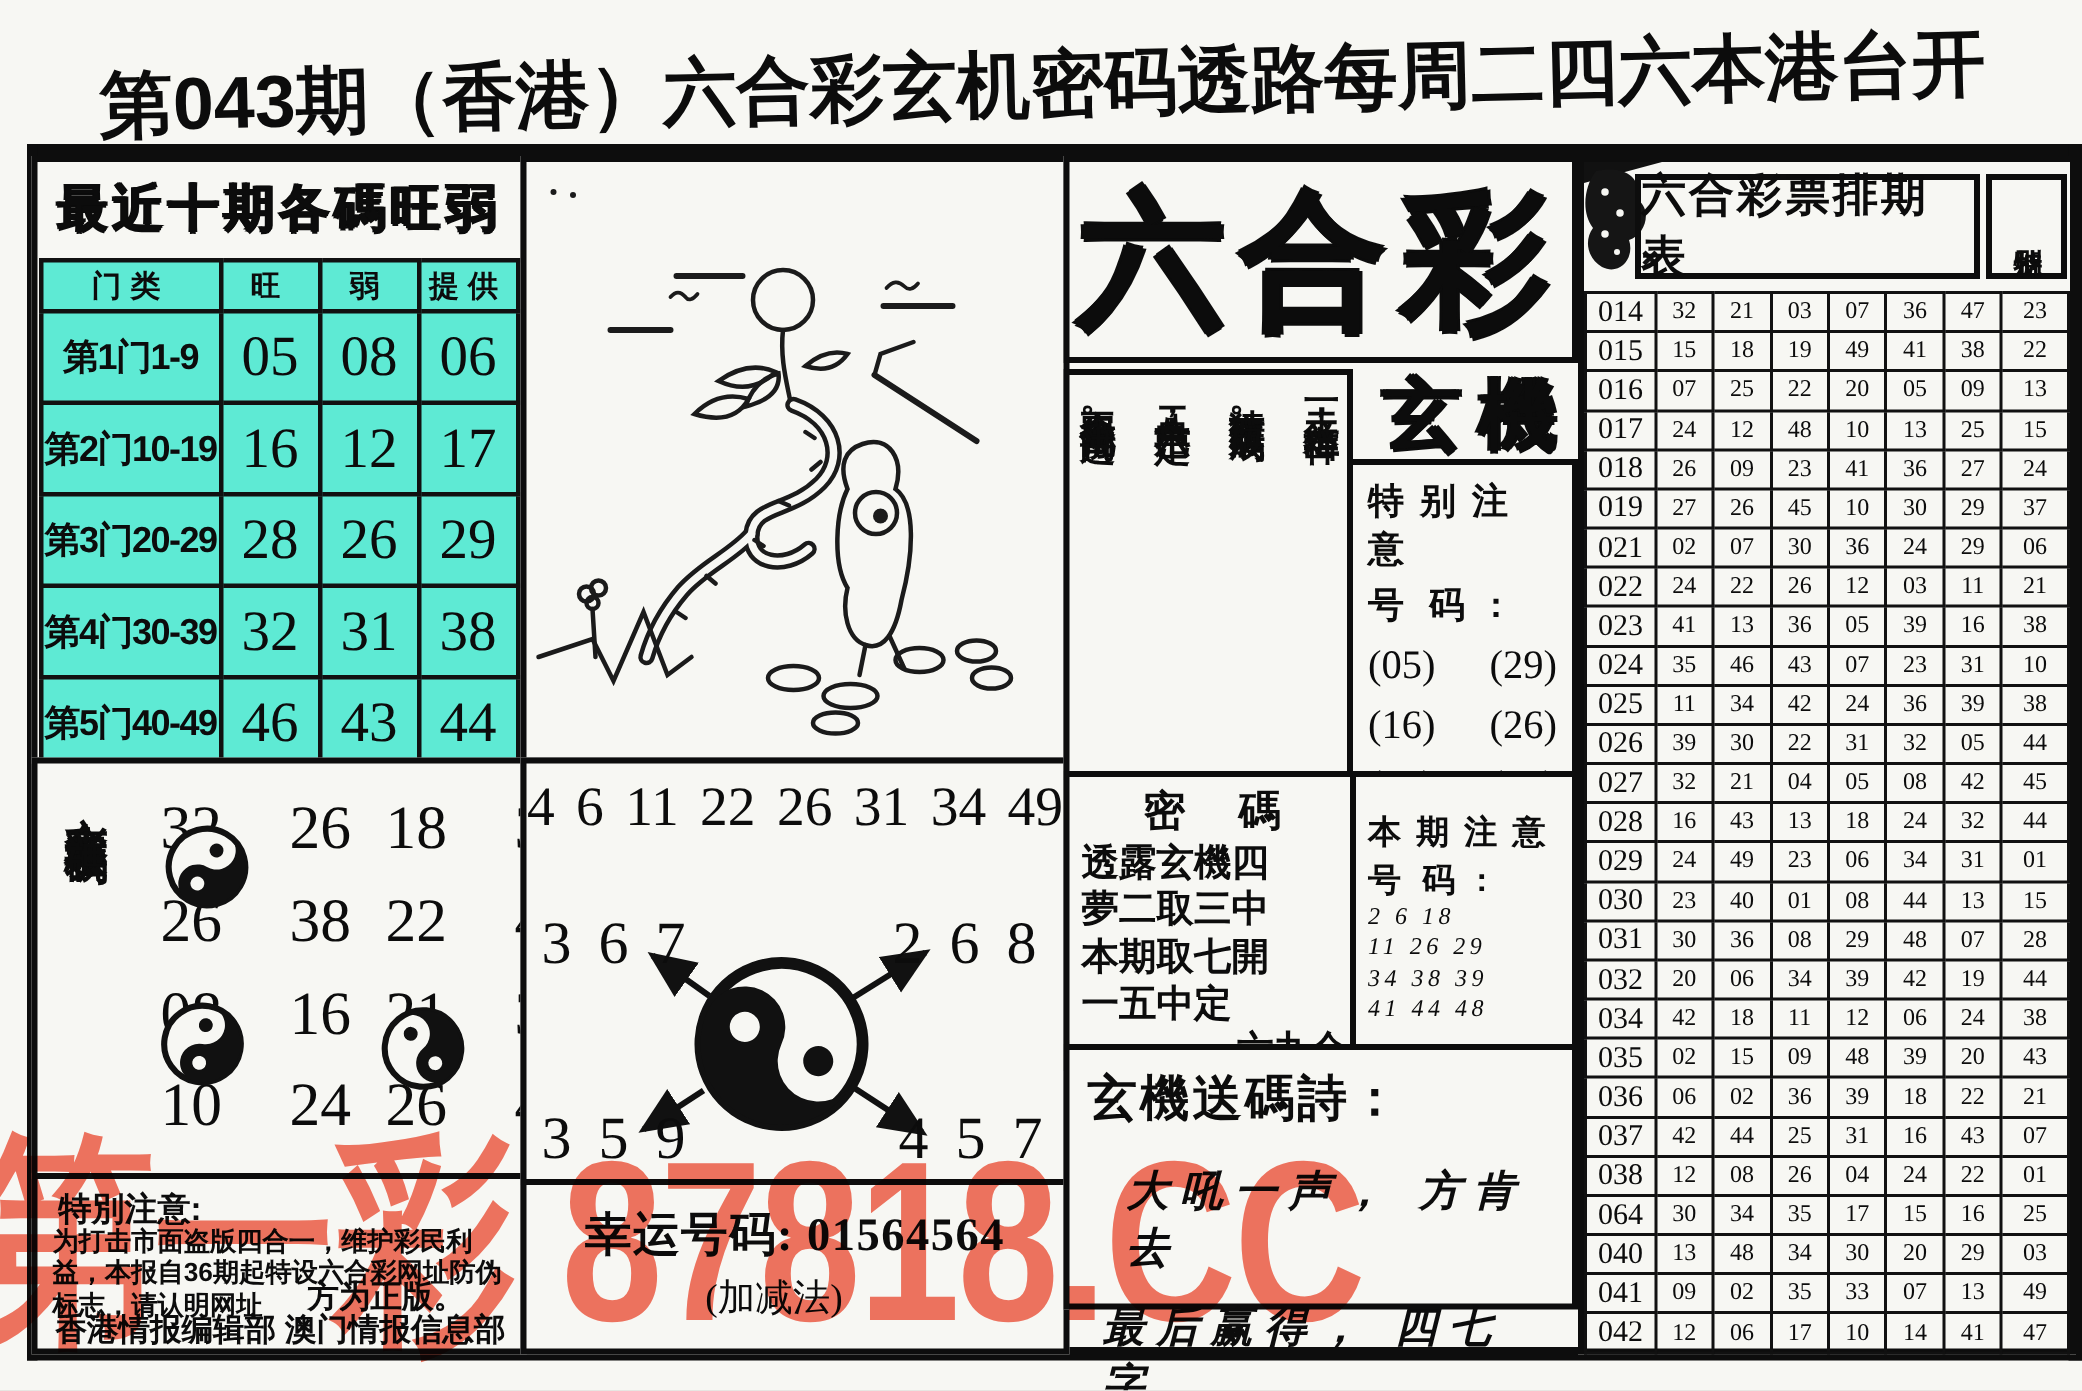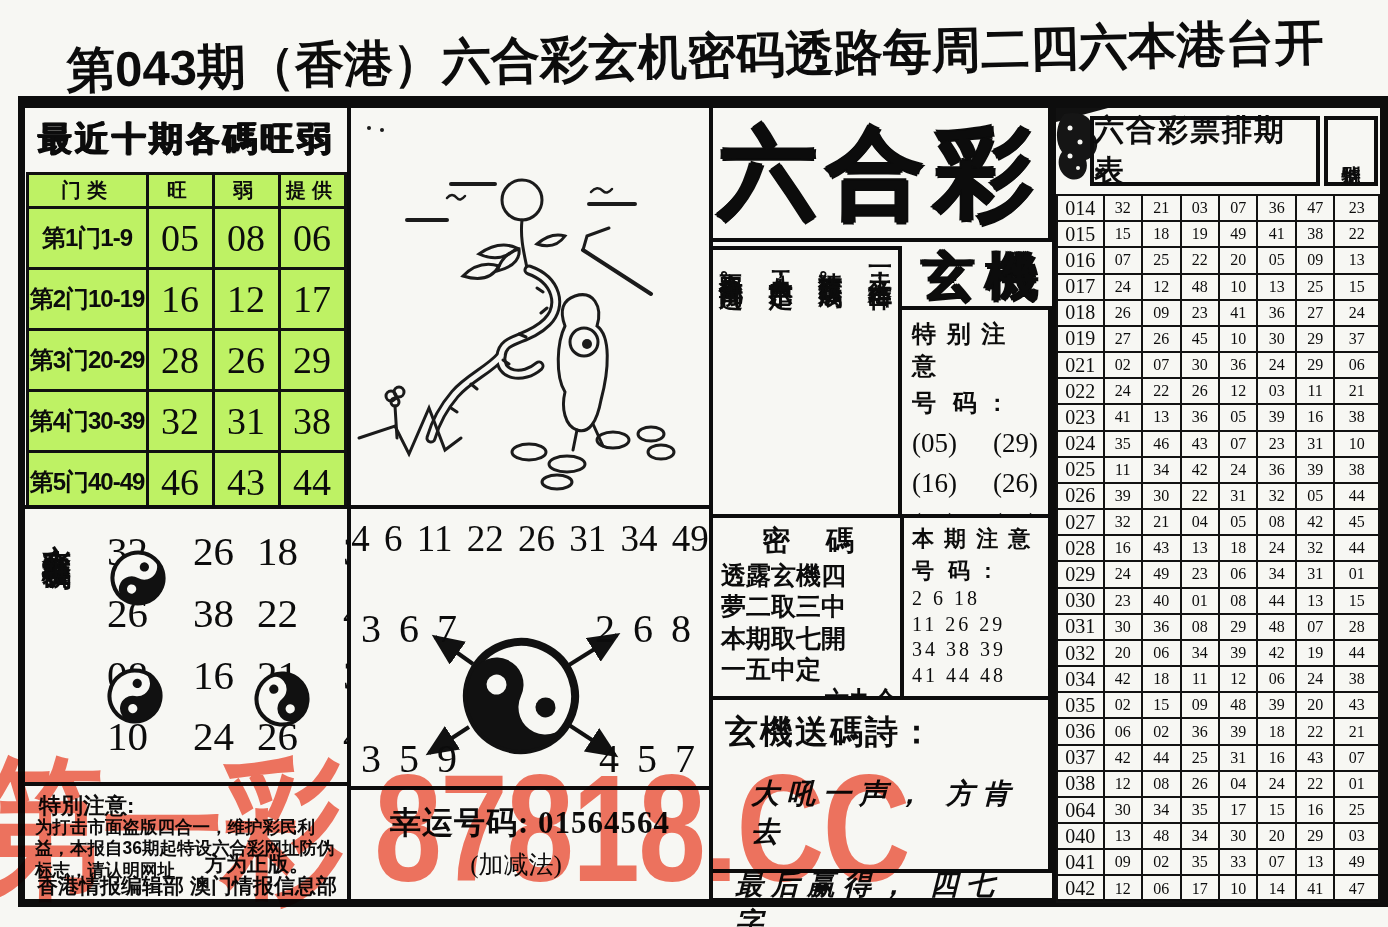--- a/index.html
+++ b/index.html
@@ -13,21 +13,21 @@
   .thick { text-shadow:1px 0 currentColor, -1px 0 currentColor, 0 1px currentColor; }
 
   .main-title { left:40px; top:24px; width:1310px; text-align:center; white-space:nowrap;
     font-family:"Liberation Sans","DejaVu Sans",sans-serif; font-weight:900; font-size:49px;
     transform:rotate(-1.3deg); }
 
   
   .hw-title { width:100%; text-align:center; margin-top:8px; font-weight:700; font-size:34px;
     letter-spacing:3px; font-family:"Liberation Sans",sans-serif; }
   table.hw { margin:10px auto 0; border-collapse:collapse; }
-  table.hw th, table.hw td { border:3px solid #111; text-align:center; background:#bef264; }
+  table.hw th, table.hw td { border:3px solid #111; text-align:center; background:#5eead4; }
   .hwh { width:66px; height:34px; font:700 20px "Liberation Sans",sans-serif; letter-spacing:6px; }
   .hwh0 { width:120px; }
   .hwl { font:700 24px "Liberation Sans",sans-serif; letter-spacing:-1px; height:61px; }
   .hwn { font-size:38px; font-family:"Liberation Serif",serif; }
 
   .lucky-title { left:12px; top:12px; writing-mode:vertical-rl; text-orientation:upright;
     font:700 29px "Liberation Sans",sans-serif; letter-spacing:3px; }
   .lucky-num { position:absolute; font-size:41px; font-family:"Liberation Serif",serif; }
   .taiji { position:absolute; }
 
@@ -57,23 +57,23 @@
     justify-content:space-between; padding:4px 2px; }
   .poem-col { writing-mode:vertical-rl; text-orientation:upright;
     font:700 24px "Liberation Serif",serif; letter-spacing:2px; }
   .sp-title { font:700 24px "Liberation Sans",sans-serif; letter-spacing:2px; }
   .sp-sub { font:700 24px "Liberation Sans",sans-serif; letter-spacing:5px; margin-top:5px; }
   .sp-line { display:flex; justify-content:space-between; font-size:27px; margin-top:9px;
     font-family:"Liberation Serif",serif; }
   .mima-title { text-align:center; font:700 28px "Liberation Sans",sans-serif; letter-spacing:14px; }
   .mline { font:700 25px/1.25 "Liberation Serif",serif; }
   .mline.mr { text-align:right; padding-right:10px; }
-  .bq-title { font:700 22px "Liberation Sans",sans-serif; letter-spacing:2px; }
+  .bq-title { font:700 22px "Liberation Sans",sans-serif; letter-spacing:2px;margin-top:16px; }
   .bq-sub { font:700 22px "Liberation Sans",sans-serif; letter-spacing:4px; margin-top:2px; }
-  .bline { font-size:20px; font-family:"Liberation Serif",serif; line-height:1.28; letter-spacing:3px; }
+  .bline { font-size:16px; font-family:"Liberation Serif",serif; line-height:1.28; letter-spacing:3px;font-style:italic; }
   .p2-title { font:700 33px "Liberation Sans",sans-serif; letter-spacing:2px; }
   .p2line { font:700 28px "Liberation Serif",serif; font-style:italic; letter-spacing:8px; margin-top:15px; }
   .p2line.p2-0 { margin-left:26px; margin-top:20px; }
   .p2line.p2-1 { margin-left:10px; }
 
   
   .sched-title { position:absolute; left:34px; top:8px; width:230px; height:70px; border:4px solid #0d0d0d;
     display:flex; align-items:center; justify-content:center;
     font:700 30px "Liberation Sans",sans-serif; letter-spacing:2px; }
   .sched-special { position:absolute; left:268px; top:8px; width:54px; height:70px; border:4px solid #0d0d0d;

